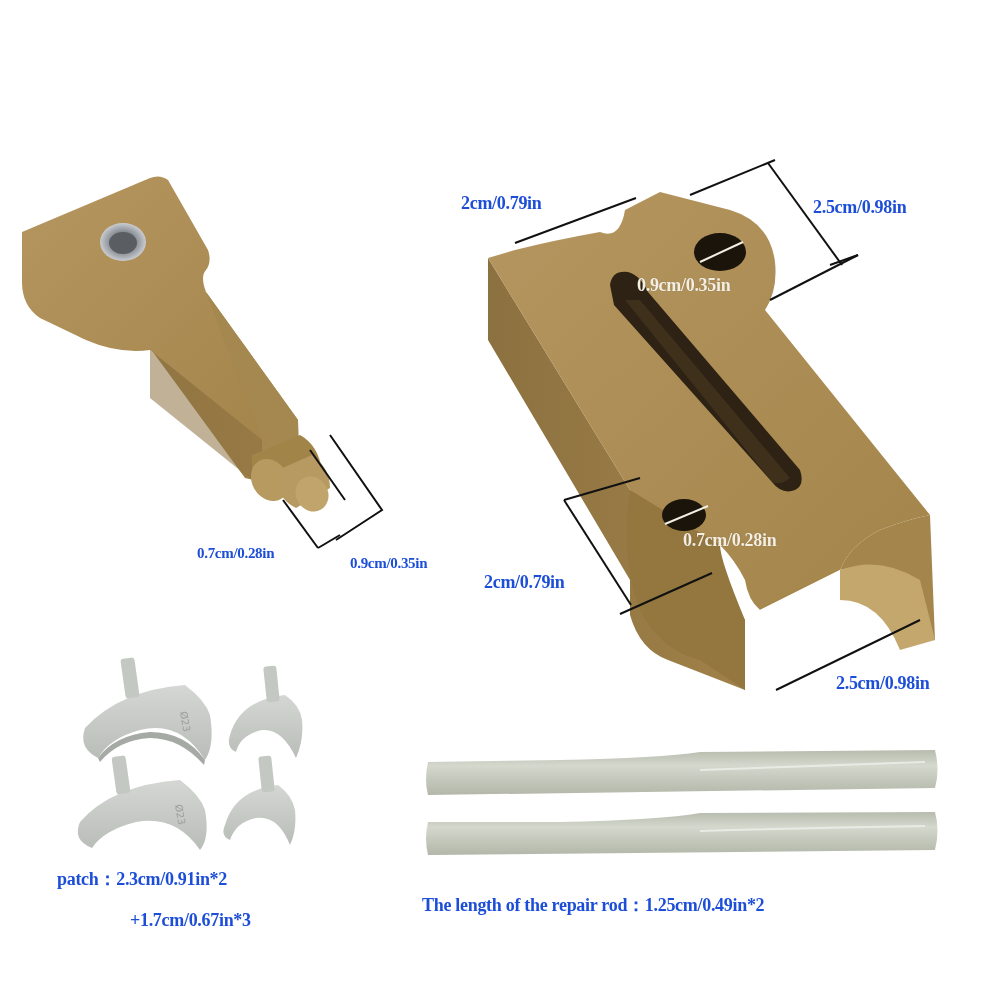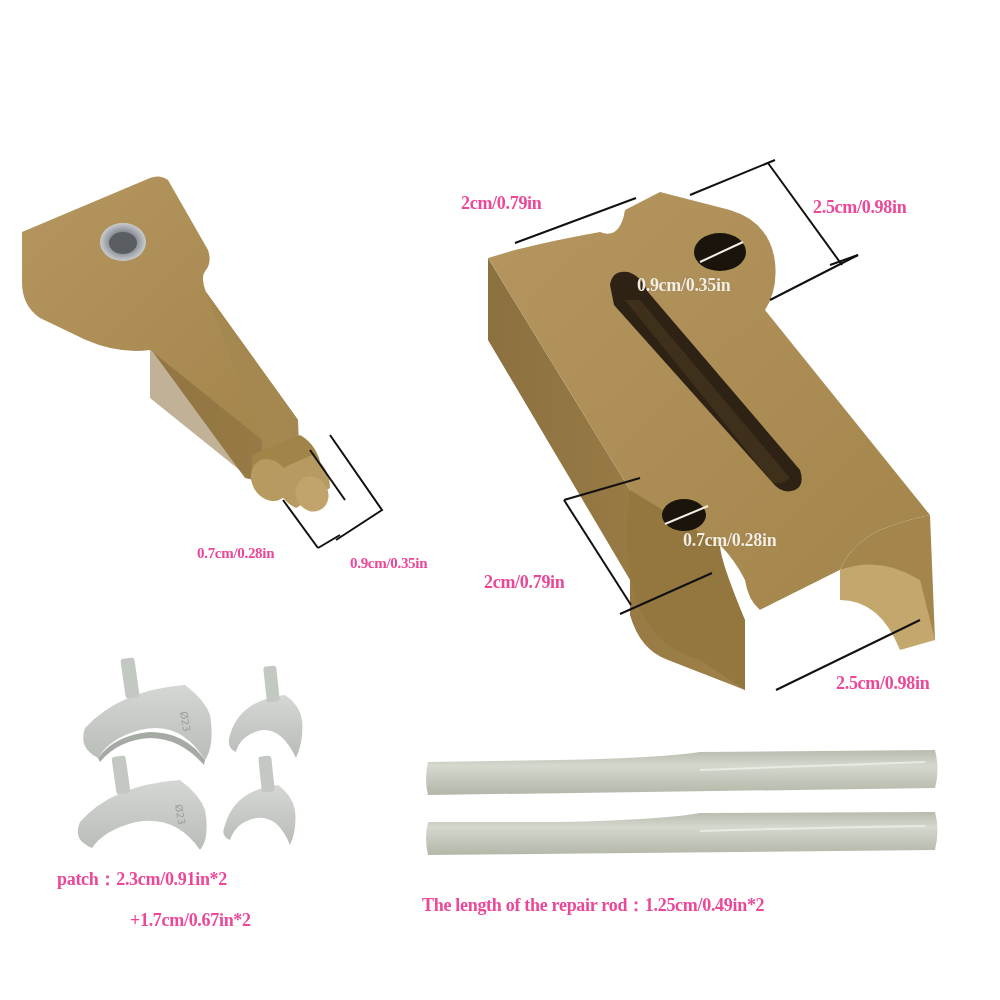--- a/index.html
+++ b/index.html
@@ -1,18 +1,18 @@
 <!DOCTYPE html>
 <html><head>
   <meta charset="utf-8">
   <style>
     html, body { margin: 0; padding: 0; background: #ffffff; }
     body { width: 1000px; height: 1000px; position: relative; overflow: hidden; font-family: "Liberation Serif", "DejaVu Serif", serif; }
     .art { position: absolute; left: 0; top: 0; width: 1000px; height: 1000px; }
-    .lbl { position: absolute; font-family: "Liberation Serif", "DejaVu Serif", serif; font-weight: bold; color: #ec4899; white-space: nowrap; letter-spacing: -0.3px; }
+    .lbl { position: absolute; font-family: "Liberation Serif", "DejaVu Serif", serif; font-weight: bold; color: #1d4ed8; white-space: nowrap; letter-spacing: -0.3px; }
     .lbl.white { color: #f4efe2; text-shadow: 0 0 1px rgba(0,0,0,0.3); }
     .sm { font-size: 15px; }
     .md { font-size: 18px; }
     .cap { font-size: 18px; }
   </style>
 </head>
 <body>
 
 <svg class="art" viewBox="0 0 1000 1000" xmlns="http://www.w3.org/2000/svg">
   <defs>
@@ -136,14 +136,14 @@
 <div class="lbl sm" style="left:350px; top:555px;">0.9cm/0.35in</div>
 
 <div class="lbl md" style="left:461px; top:193px;">2cm/0.79in</div>
 <div class="lbl md" style="left:813px; top:197px;">2.5cm/0.98in</div>
 <div class="lbl md white" style="left:637px; top:275px;">0.9cm/0.35in</div>
 <div class="lbl md white" style="left:683px; top:530px;">0.7cm/0.28in</div>
 <div class="lbl md" style="left:484px; top:572px;">2cm/0.79in</div>
 <div class="lbl md" style="left:836px; top:673px;">2.5cm/0.98in</div>
 
 <div class="lbl cap" style="left:57px; top:867px;">patch：2.3cm/0.91in*2</div>
-<div class="lbl cap" style="left:130px; top:910px;">+1.7cm/0.67in*2</div>
+<div class="lbl cap" style="left:130px; top:910px;">+1.7cm/0.67in*3</div>
 <div class="lbl cap" style="left:422px; top:893px;">The length of the repair rod：1.25cm/0.49in*2</div>
 
 </body></html>

